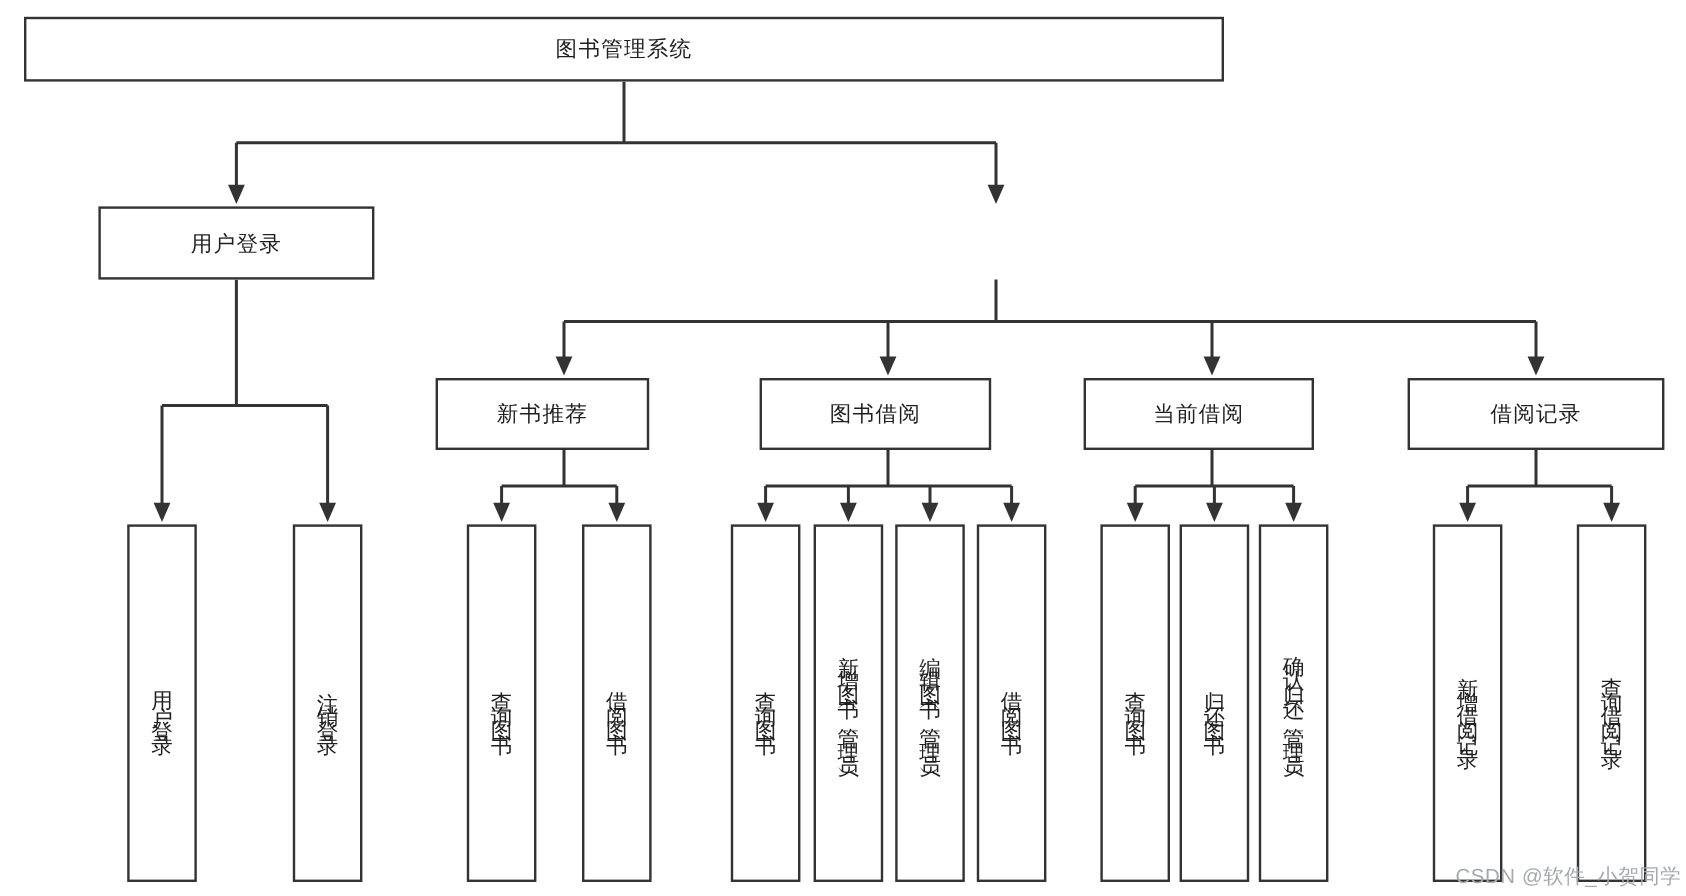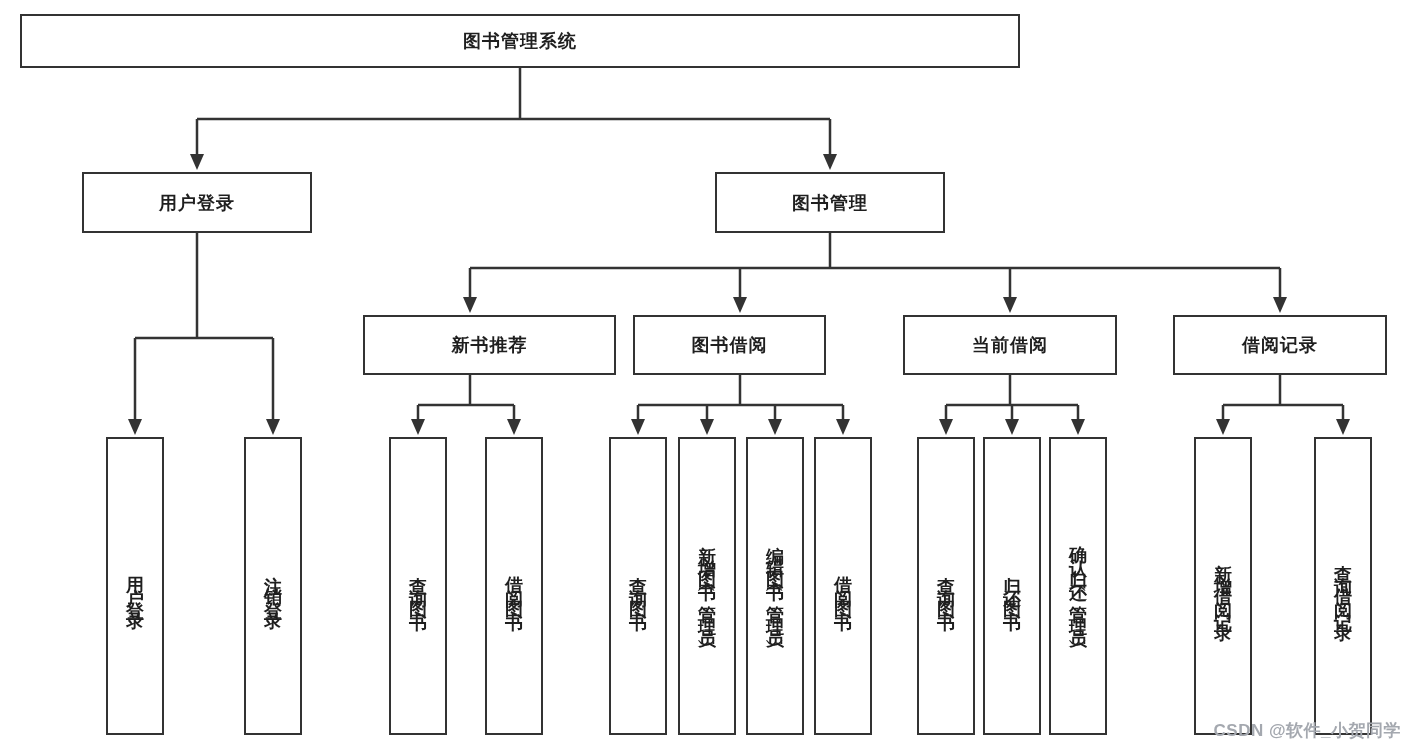--- a/index.html
+++ b/index.html
@@ -9,21 +9,20 @@
   }
   * { box-sizing: border-box; }
   .canvas {
     position: relative;
     width: 1405px;
     height: 747px;
     background: #ffffff;
     font-family: "Liberation Sans", "DejaVu Sans", sans-serif;
     color: #1f1f1f;
     overflow: hidden;
-    font-weight: bold;
   }
   .connector-layer {
     position: absolute;
     left: 0;
     top: 0;
     width: 1405px;
     height: 747px;
     pointer-events: none;
   }
   .node {
@@ -102,25 +101,24 @@
       <polygon points="1005,419 1019,419 1012,435"></polygon>
       <polygon points="1071,419 1085,419 1078,435"></polygon>
       <polygon points="1216,419 1230,419 1223,435"></polygon>
       <polygon points="1336,419 1350,419 1343,435"></polygon>
     </g>
   </svg>
 
   <div class="node" style="left:20px; top:14px; width:1000px; height:54px;">图书管理系统</div>
 
   <div class="node" style="left:82px; top:172px; width:230px; height:61px;">用户登录</div>
-  <div class="node" style="left:715px; top:172px; width:230px; height:61px;">图书管理</div>
 
-  <div class="node" style="left:363px; top:315px; width:253px; height:60px;">新书推荐</div>
+  <div class="node" style="left:363px; top:315px; width:178px; height:60px;">新书推荐</div>
   <div class="node" style="left:633px; top:315px; width:193px; height:60px;">图书借阅</div>
-  <div class="node" style="left:903px; top:315px; width:214px; height:60px;">当前借阅</div>
+  <div class="node" style="left:903px; top:315px; width:192px; height:60px;">当前借阅</div>
   <div class="node" style="left:1173px; top:315px; width:214px; height:60px;text-align:right;">借阅记录</div>
 
   <div class="leaf" style="left:106px; top:437px; width:58px; height:298px;">用户登录</div>
   <div class="leaf" style="left:244px; top:437px; width:58px; height:298px;">注销登录</div>
 
   <div class="leaf" style="left:389px; top:437px; width:58px; height:298px;">查询图书</div>
   <div class="leaf" style="left:485px; top:437px; width:58px; height:298px;">借阅图书</div>
 
   <div class="leaf" style="left:609px; top:437px; width:58px; height:298px;">查询图书</div>
   <div class="leaf" style="left:678px; top:437px; width:58px; height:298px;">新增图书（管理员）</div>

